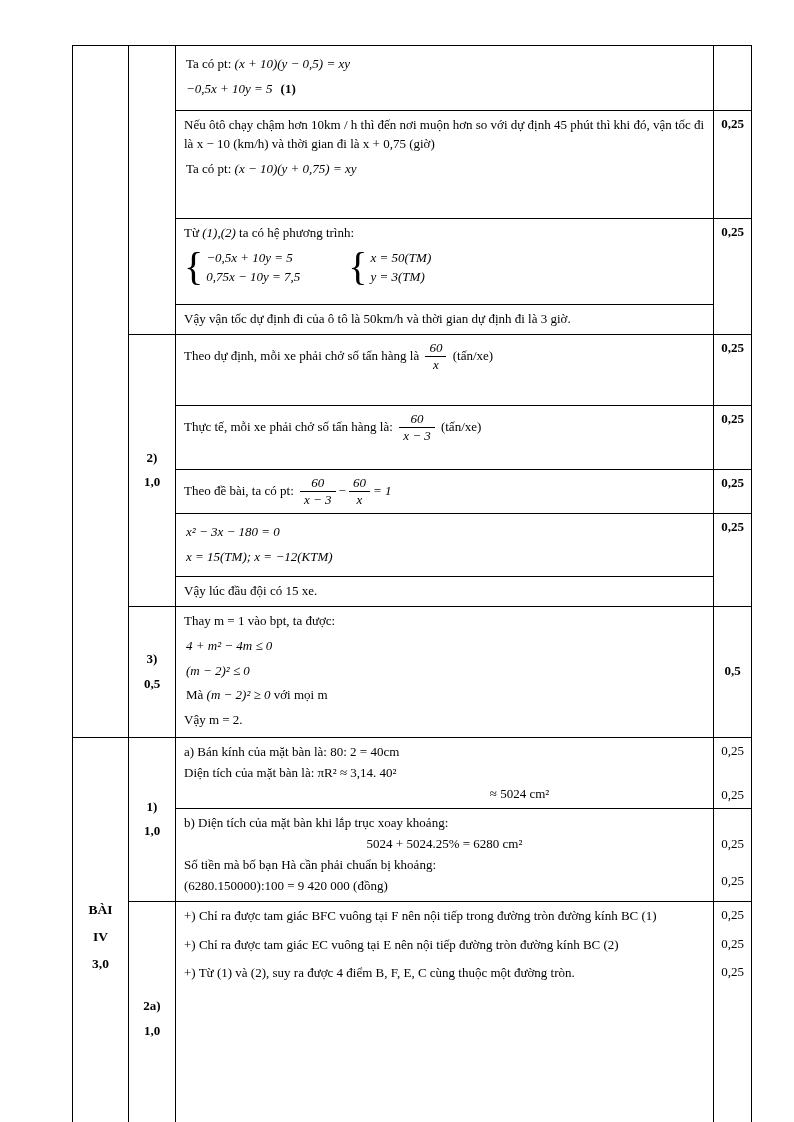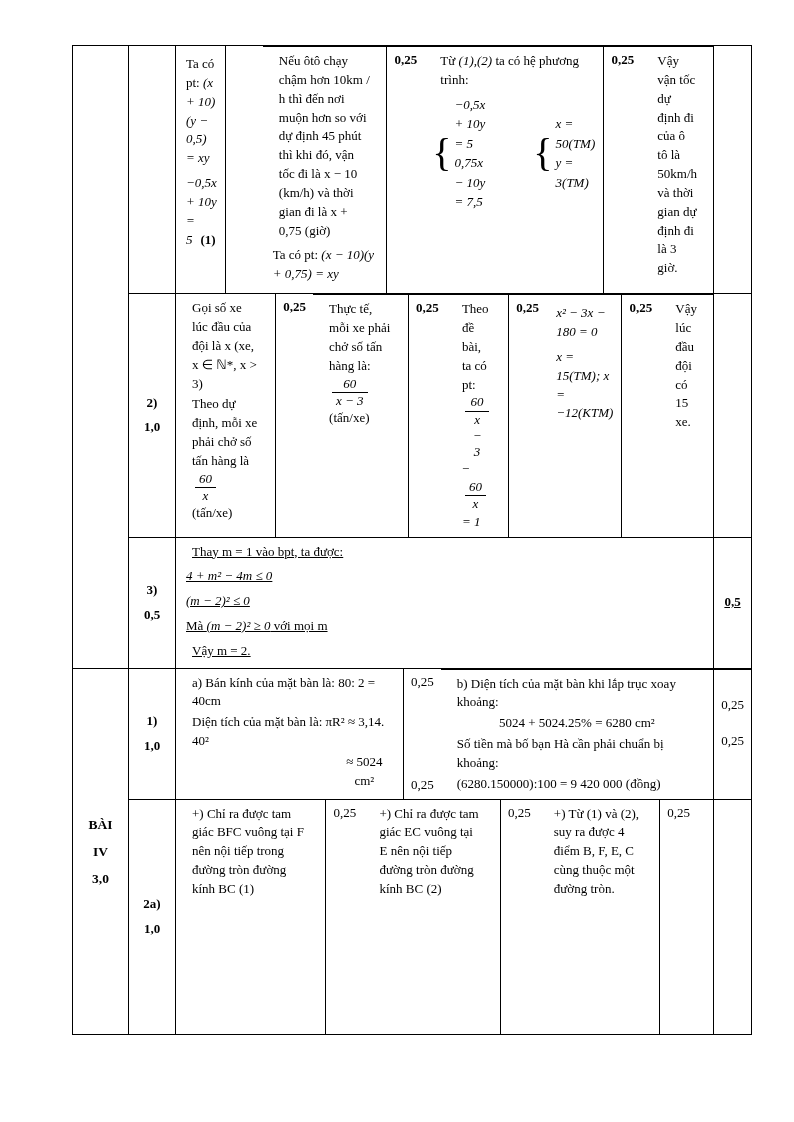--- a/index.html
+++ b/index.html
@@ -14,29 +14,29 @@
   .sec4 { display:grid; grid-template-columns:56px 1fr; border-top:1px solid #000; }
   .prow { display:grid; grid-template-columns:47px 1fr; }
   .prow-bt { border-top:1px solid #000; }
 
   .bai-cell  { border-right:1px solid #000; display:flex; flex-direction:column; align-items:center; justify-content:center;
                font-weight:bold; text-align:center; line-height:2; font-size:13.5px; }
   .part-cell { border-right:1px solid #000; display:flex; flex-direction:column; align-items:center; justify-content:center;
                font-weight:bold; line-height:1.9; }
   .sec-bt > .part-cell, .sec-bt > .blocks { border-top:1px solid #000; }
 
-  .blocks { display:flex; flex-direction:row; }
+  .blocks { display:flex; flex-direction:column; }
   .block  { display:grid; grid-template-columns:1fr 37px; }
-  .block.grow { flex:1;text-decoration:underline; }
+  .block.grow { flex:1; }
   .bcontent { border-right:1px solid #000; padding:3px 8px 3px 8px; }
   .bpoints  { text-align:center; padding-top:4px; font-weight:bold; }
   .bpoints.normal { font-weight:normal; }
   .bt { border-top:1px solid #000; }
 
-  .line { margin:2px 8px; }
+  .line { margin:2px 0; }
   .eqn  { margin:6px 0 6px 2px; }
   .m    { font-style:italic; }
   .tag  { font-weight:bold; margin-left:8px; }
 
   .frac { display:inline-flex; flex-direction:column; vertical-align:middle; text-align:center; margin:0 3px; line-height:1.25; }
   .frac .fn { border-bottom:1px solid #000; padding:0 4px; }
   .frac .fd { padding:0 4px; }
 
   .sys-wrap { display:flex; align-items:center; gap:48px; margin:5px 0 4px 0; }
   .sys { display:inline-flex; align-items:center; }
@@ -114,21 +114,20 @@
   <div class="sec sec-bt">
     <div class="bai-cell"></div>
     <div class="part-cell">
       <span>2)</span>
       <span>1,0</span>
     </div>
     <div class="blocks">
 
       <div class="block" style="min-height:70px">
         <div class="bcontent">
-          <div class="line">Gọi số xe lúc đầu của đội là x (xe, x ∈ ℕ*, x &gt; 3)</div>
           <div class="line"><span>Theo dự định, mỗi xe phải chở số tấn hàng là </span><span class="frac m">
                 <span class="fn">60</span>
                 <span class="fd">x</span>
               </span><span> (tấn/xe)</span></div>
         </div>
         <div class="bpoints"><span>0,25</span></div>
       </div>
 
       <div class="block" style="min-height:64px">
         <div class="bcontent bt">

